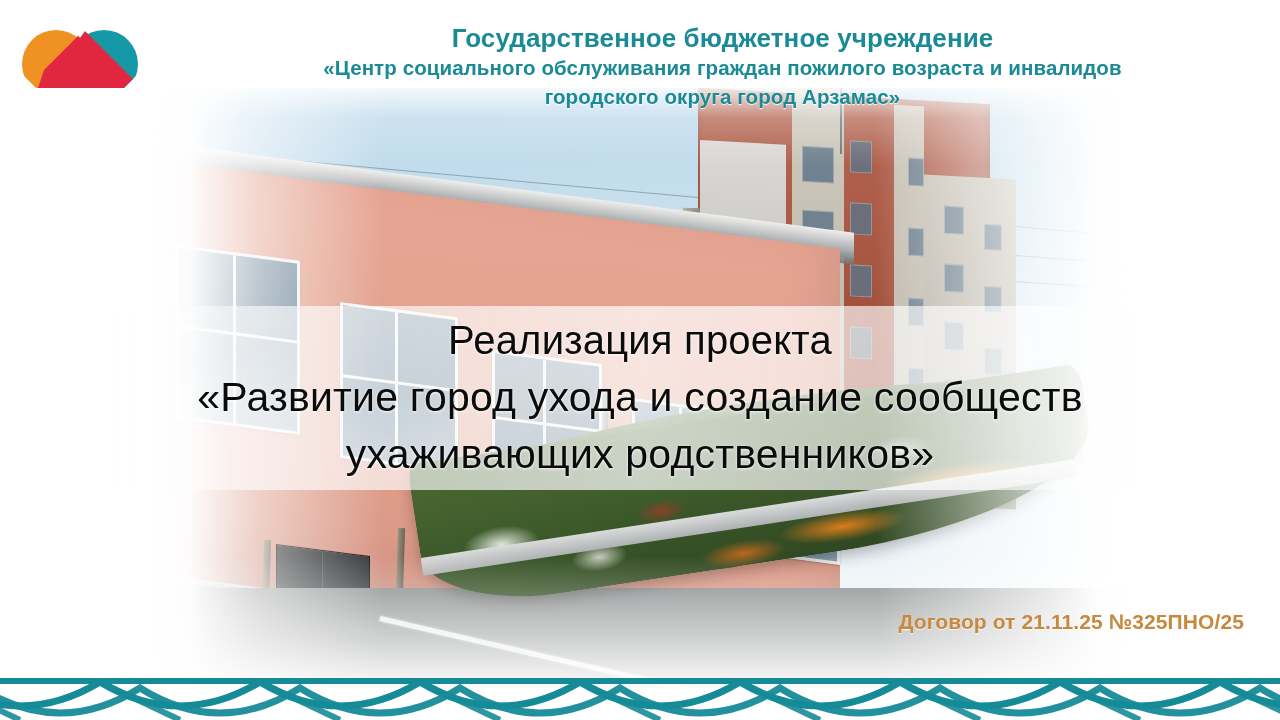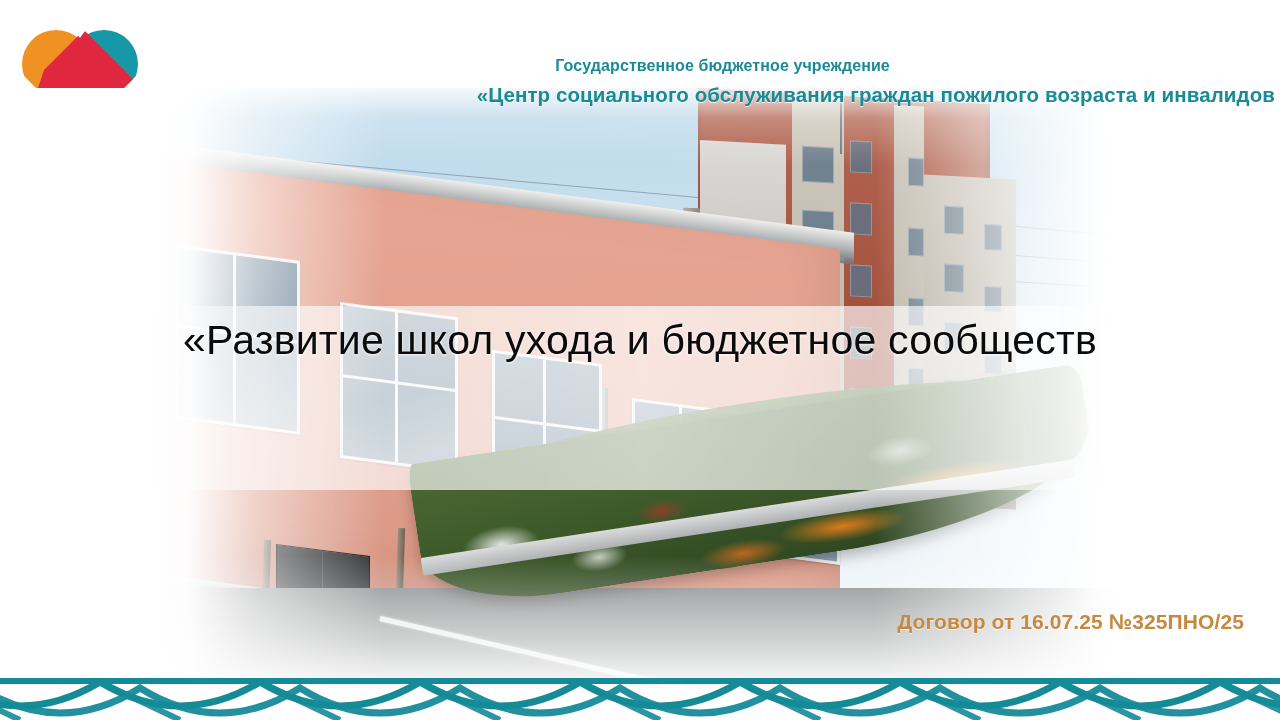--- a/index.html
+++ b/index.html
@@ -18,22 +18,22 @@
 
   
   .header{
     position:absolute;left:170px;top:24px;width:1105px;
     text-align:center;z-index:30;
     color:#1a8a96;
     font-size:20.5px;line-height:29px;font-weight:600;
     letter-spacing:.1px;
     text-shadow:0 1px 1px rgba(255,255,255,.9);
   }
-  .header .l1{font-size:16px;margin-top:27px;}
-  .header .l2{font-size:20.5px;text-align:right;}
+  .header .l1{font-size:26px;}
+  .header .l2{font-size:20.5px;}
   .header .l3{font-size:20.5px;}
 
   
   .photo-wrap{
     position:absolute;left:0;top:88px;width:1280px;height:600px;
     overflow:hidden;
   }
   .photo{
     position:absolute;left:150px;top:0;width:980px;height:600px;
     overflow:hidden;
@@ -263,20 +263,21 @@
         <path d="M42 50 L132 122 L0 122 Z" fill="#e1263f"></path>
         <path d="M66 23 A34 34 0 0 1 66 84 A34 34 0 0 1 66 23 Z" fill="#e5e2d7" opacity="0.95"></path>
         <path d="M30 56 L70 16 L132 78 L132 122 L8 122 Z" fill="#e1263f"></path>
       </g>
     </svg>
   </div>
 
   <div class="header">
     <div class="l1">Государственное бюджетное учреждение</div>
     <div class="l2">«Центр социального обслуживания граждан пожилого возраста и инвалидов</div>
+    <div class="l3">городского округа город Арзамас»</div>
   </div>
 
   <div class="photo-wrap">
     <div class="photo">
       <div class="sky"></div>
 
       <div class="wire w1"></div>
       <div class="wire w2"></div>
       <div class="wire w3"></div>
 
@@ -335,26 +336,28 @@
       <div class="bed"></div>
       <div class="bed-kerb"></div>
 
       <div class="vignette"></div>
     </div>
     <div class="photo-outer-fade"></div>
   </div>
 
   <div class="title-band"></div>
   <div class="title">
-    <span class="t2">«Развитие школ ухода и бюджетное сообществ</span>
+    <span class="t1">Реализация проекта</span>
+    <span class="t2">«Развитие город ухода и создание сообществ</span>
+    <span class="t3">ухаживающих родственников»</span>
   </div>
 
 
   <div class="contract">
-    <span class="c2">Договор от 16.07.25 №325ПНО/25</span>
+    <span class="c2">Договор от 21.11.25 №325ПНО/25</span>
   </div>
 
   <div class="scallop">
     <svg viewBox="0 0 1280 42" preserveAspectRatio="none" xmlns="http://www.w3.org/2000/svg" aria-hidden="true">
       <rect x="0" y="0" width="1280" height="6" fill="#168b98"></rect>
       <g fill="none" stroke="#168b98" stroke-width="7">
         <path d="M-60 4 Q 20 52 100 4 Q 180 52 260 4 Q 340 52 420 4 Q 500 52 580 4 Q 660 52 740 4 Q 820 52 900 4 Q 980 52 1060 4 Q 1140 52 1220 4 Q 1300 52 1380 4"></path>
       </g>
       <g fill="none" stroke="#168b98" stroke-width="7" opacity="0.95">
         <path d="M-20 10 Q 60 60 140 10 Q 220 60 300 10 Q 380 60 460 10 Q 540 60 620 10 Q 700 60 780 10 Q 860 60 940 10 Q 1020 60 1100 10 Q 1180 60 1260 10 Q 1340 60 1420 10"></path>

